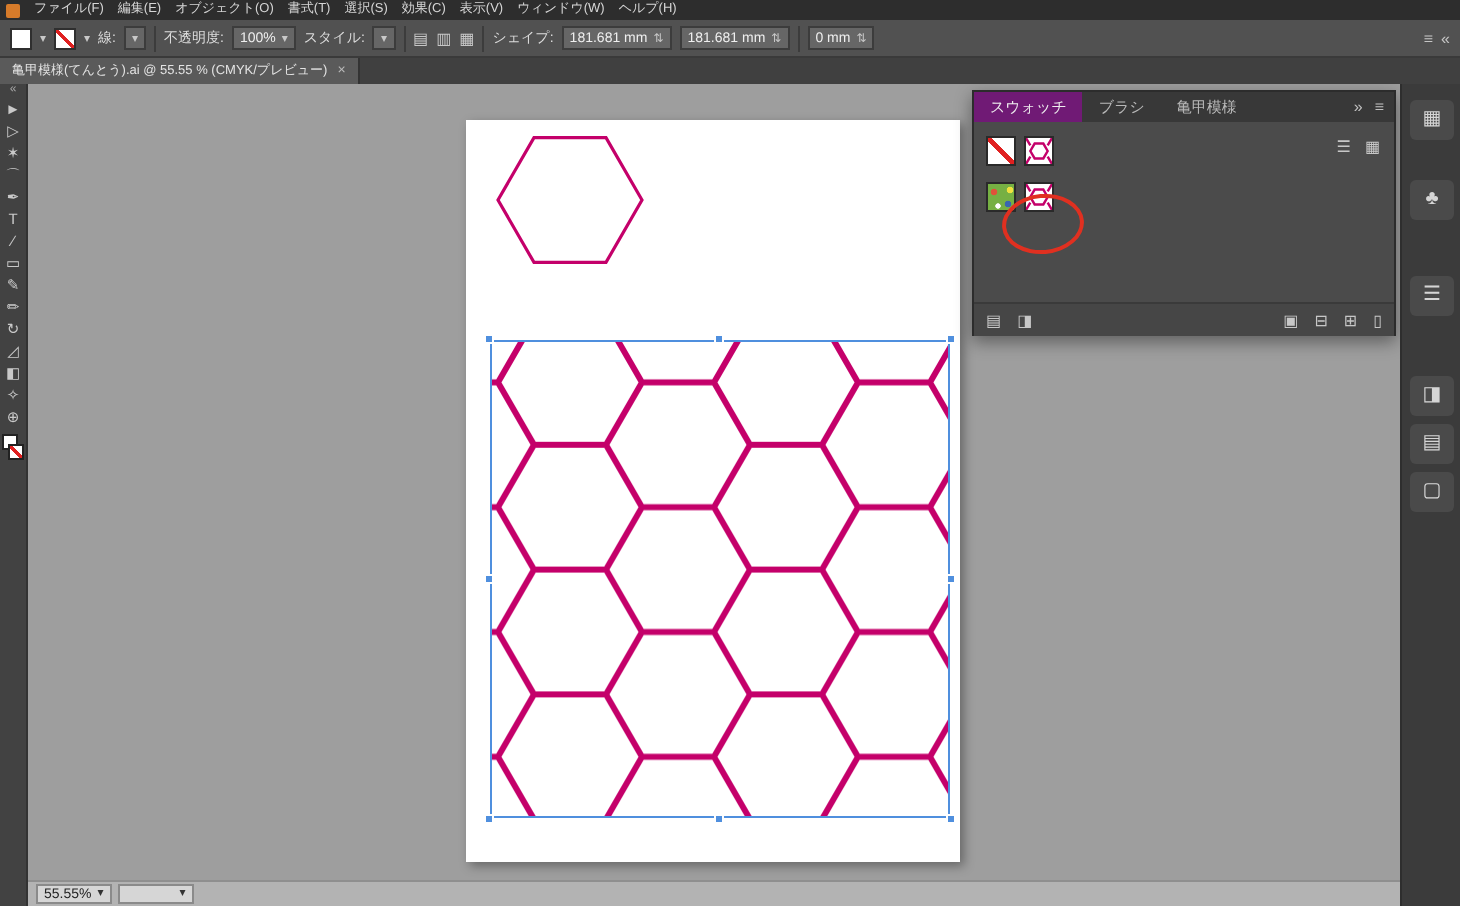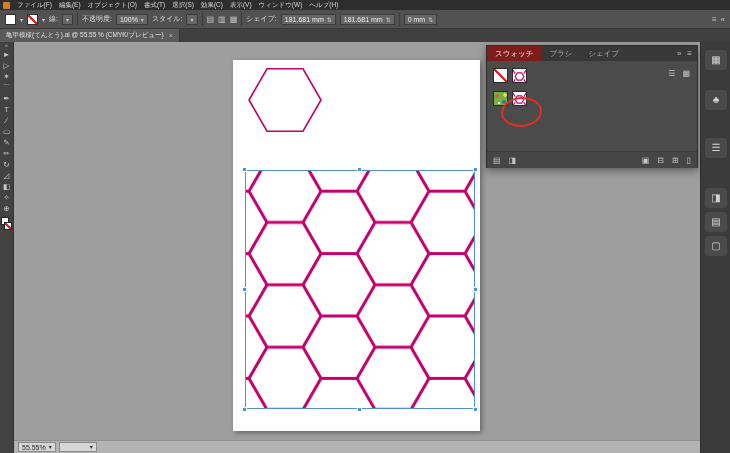--- a/index.html
+++ b/index.html
@@ -51,21 +51,21 @@
   .h { position:absolute; width:5px; height:5px; background:var(--selection); border:1px solid #fff; }
   .h.tl{left:-3px;top:-3px} .h.tm{left:50%;margin-left:-3px;top:-3px} .h.tr{right:-3px;top:-3px}
   .h.ml{left:-3px;top:50%;margin-top:-3px} .h.mr{right:-3px;top:50%;margin-top:-3px}
   .h.bl{left:-3px;bottom:-3px} .h.bm{left:50%;margin-left:-3px;bottom:-3px} .h.br{right:-3px;bottom:-3px}
 
   
   .panel { position:absolute; left:486px; top:45px; width:212px; height:123px; z-index:20;
            box-shadow:0 3px 8px rgba(0,0,0,0.4); border:1px solid #2c2c2c; }
   .panel-tabs { height:15px; background:#383838; display:flex; align-items:stretch; }
   .ptab { font-size:7.5px; color:#b8b8b8; padding:0 8px; line-height:15px; }
-  .ptab.active { background:#7f1d1d; color:#eee; }
+  .ptab.active { background:#701a75; color:#eee; }
   .panel-tabs-right { margin-left:auto; display:flex; align-items:center; gap:6px; padding-right:5px; }
   .panel-tabs-right span { color:#c0c0c0; font-size:8px; }
   .panel-body { position:relative; height:107px; background:#4b4b4b; }
   .swatch-row { position:absolute; left:6px; display:flex; gap:4px; }
   .row1 { top:7px; } .row2 { top:30px; }
   .swatch { width:15px; height:15px; border:1px solid #2a2a2a; background:#fff; }
   .swatch.none { background:linear-gradient(to top right, #fff 44%, #e02020 44%, #e02020 56%, #fff 56%); }
   .swatch.green { background:
       radial-gradient(circle at 3px 4px, #e0533a 1.5px, transparent 1.8px),
       radial-gradient(circle at 10px 10px, #3a66b0 1.5px, transparent 1.8px),
@@ -217,21 +217,21 @@
       <span class="h bl"></span>
       <span class="h bm"></span>
       <span class="h br"></span>
     </div>
   </div>
 
   <div class="panel">
     <div class="panel-tabs">
       <span class="ptab active">スウォッチ</span>
       <span class="ptab">ブラシ</span>
-      <span class="ptab">シェイプ</span>
+      <span class="ptab">亀甲模様</span>
       <span class="panel-tabs-right">
         <span>»</span>
         <span>≡</span>
       </span>
     </div>
     <div class="panel-body">
       <div class="swatch-row row1">
         <span class="swatch none"></span>
         <span class="swatch">
           <svg width="13" height="13" viewBox="0 0 15 15">

